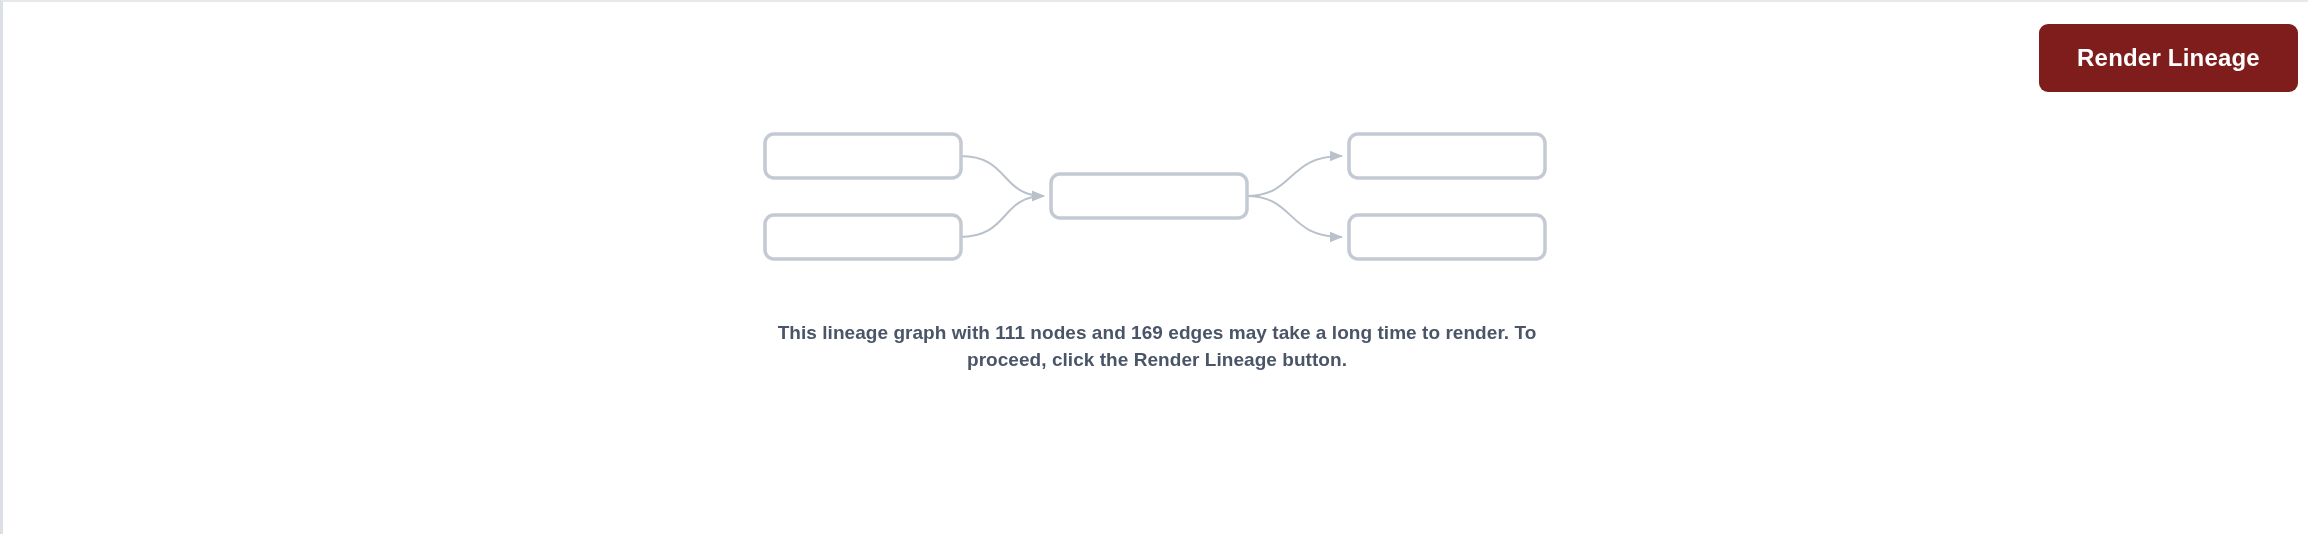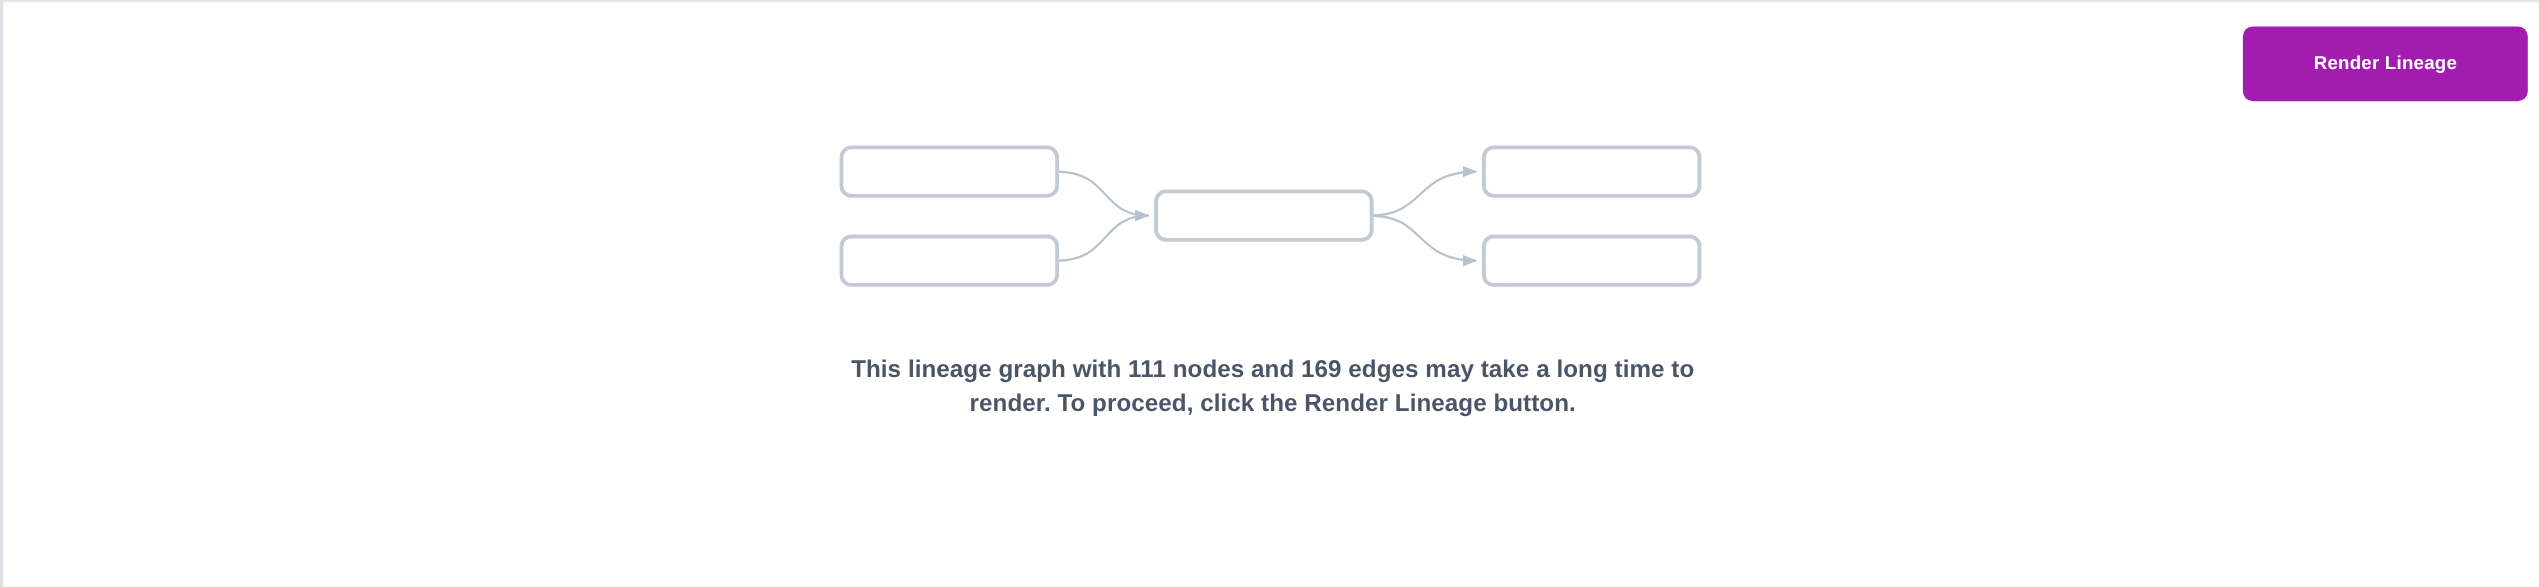--- a/index.html
+++ b/index.html
@@ -23,26 +23,26 @@
     border-left: 3px solid #dcdfe3;
   }
 
   
   .render-btn {
     position: absolute;
     left: 2036px;
     top: 22px;
     width: 259px;
     height: 68px;
-    background: #a21caf;
+    background: #7f1d1d;
     color: #ffffff;
     border: none;
     border-radius: 9px;
     font-family: "Liberation Sans", sans-serif;
-    font-size: 17px;
+    font-size: 24px;
     font-weight: bold;
     letter-spacing: 0.2px;
     line-height: 68px;
     text-align: center;
     padding: 0;
     cursor: pointer;
     white-space: nowrap;
   }
 
   
@@ -65,21 +65,21 @@
     height: 140px;
     display: block;
   }
 
   .message {
     margin-top: 50px;
     width: 772px;
     text-align: center;
     color: #4a5568;
     font-family: "Liberation Sans", sans-serif;
-    font-size: 22px;
+    font-size: 19px;
     font-weight: bold;
     line-height: 1.42;
     letter-spacing: 0.05px;
   }
 </style>
 </head>
 <body>
 
 <div class="screen">
 

